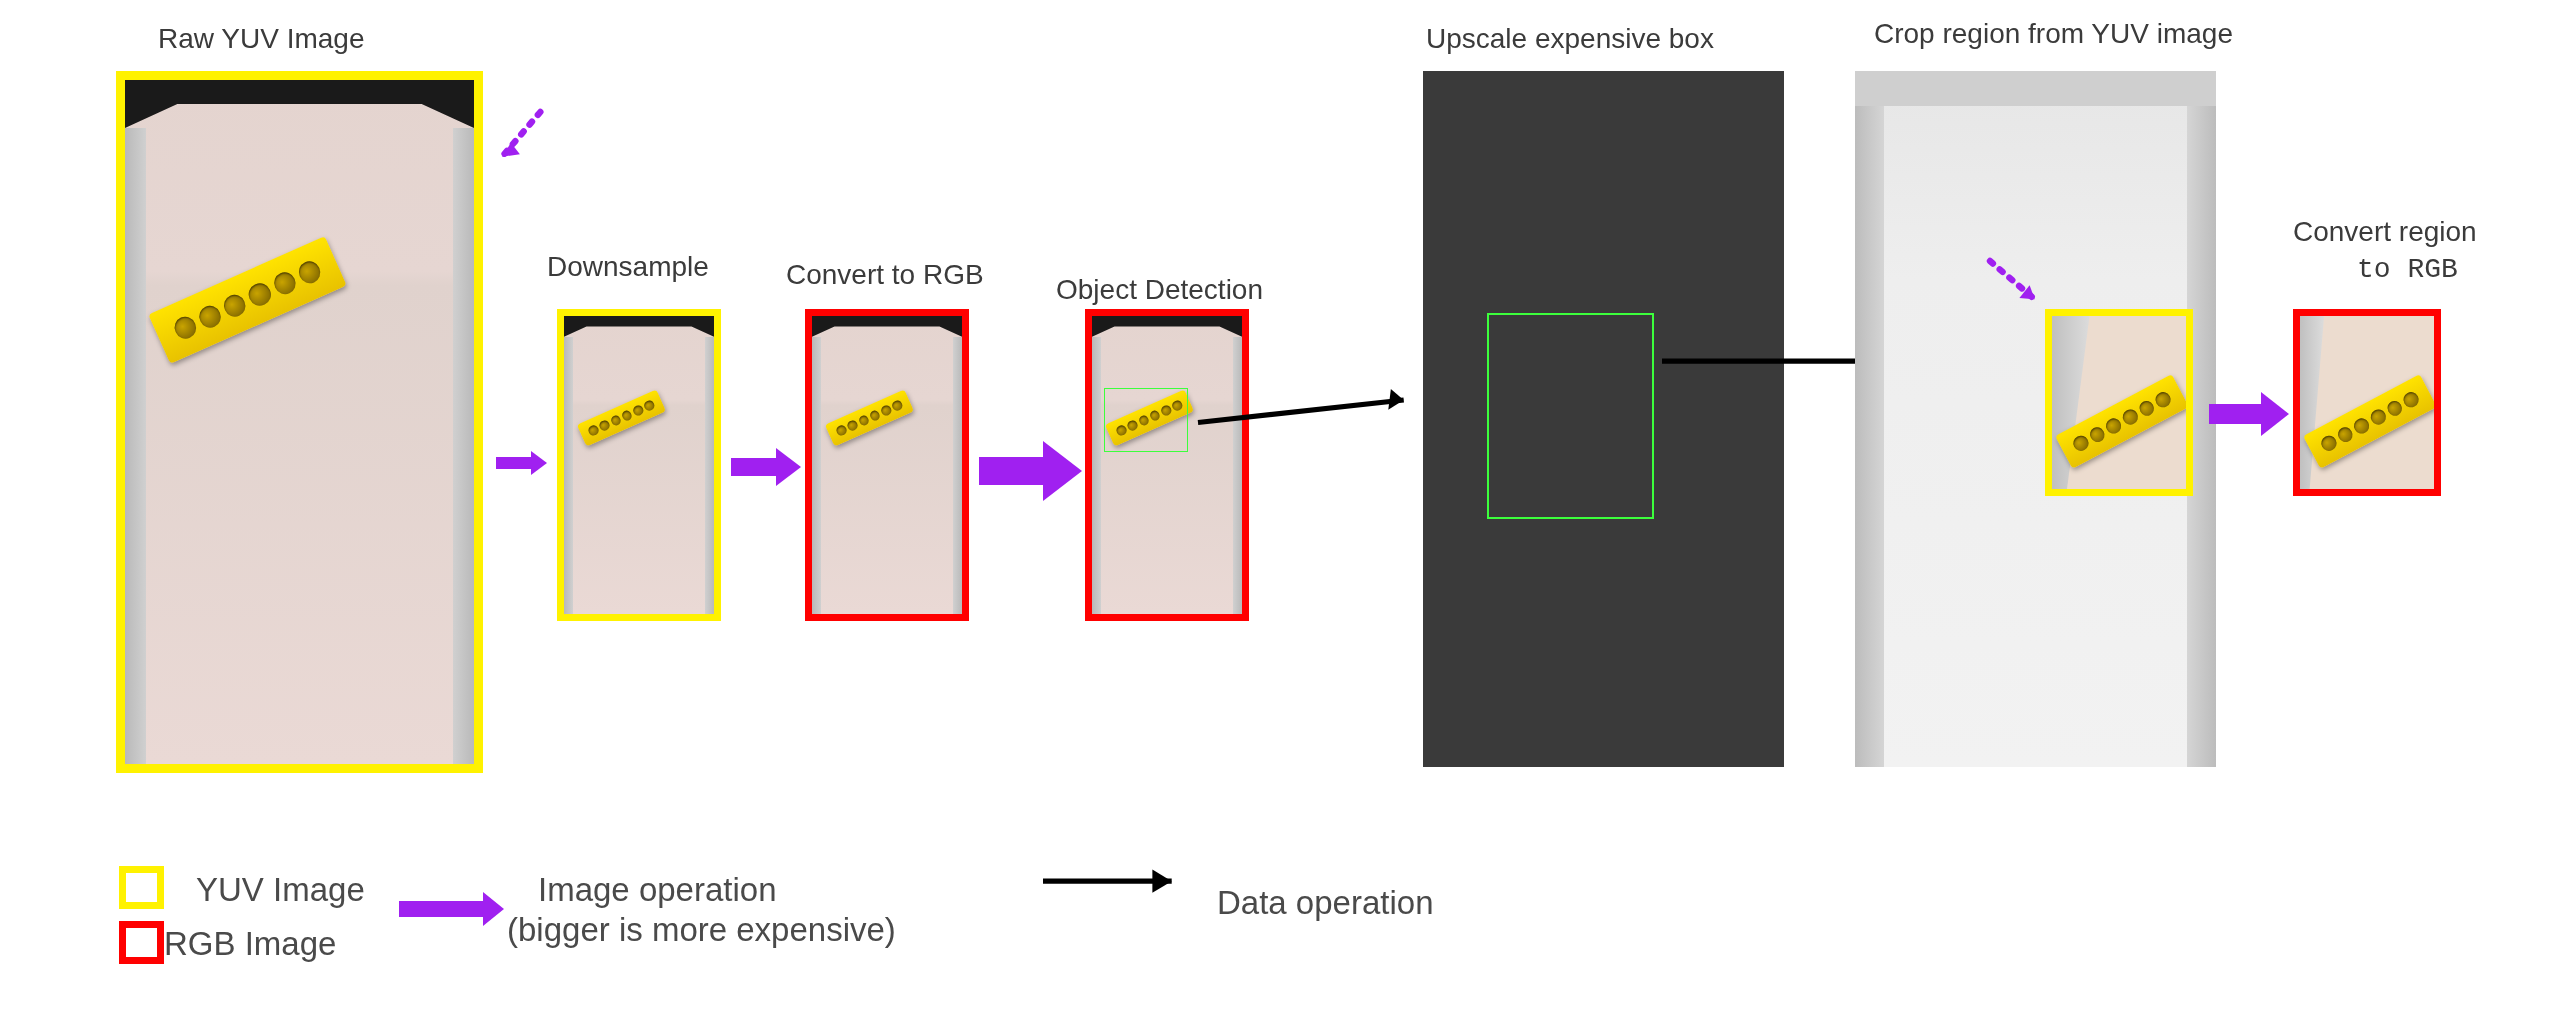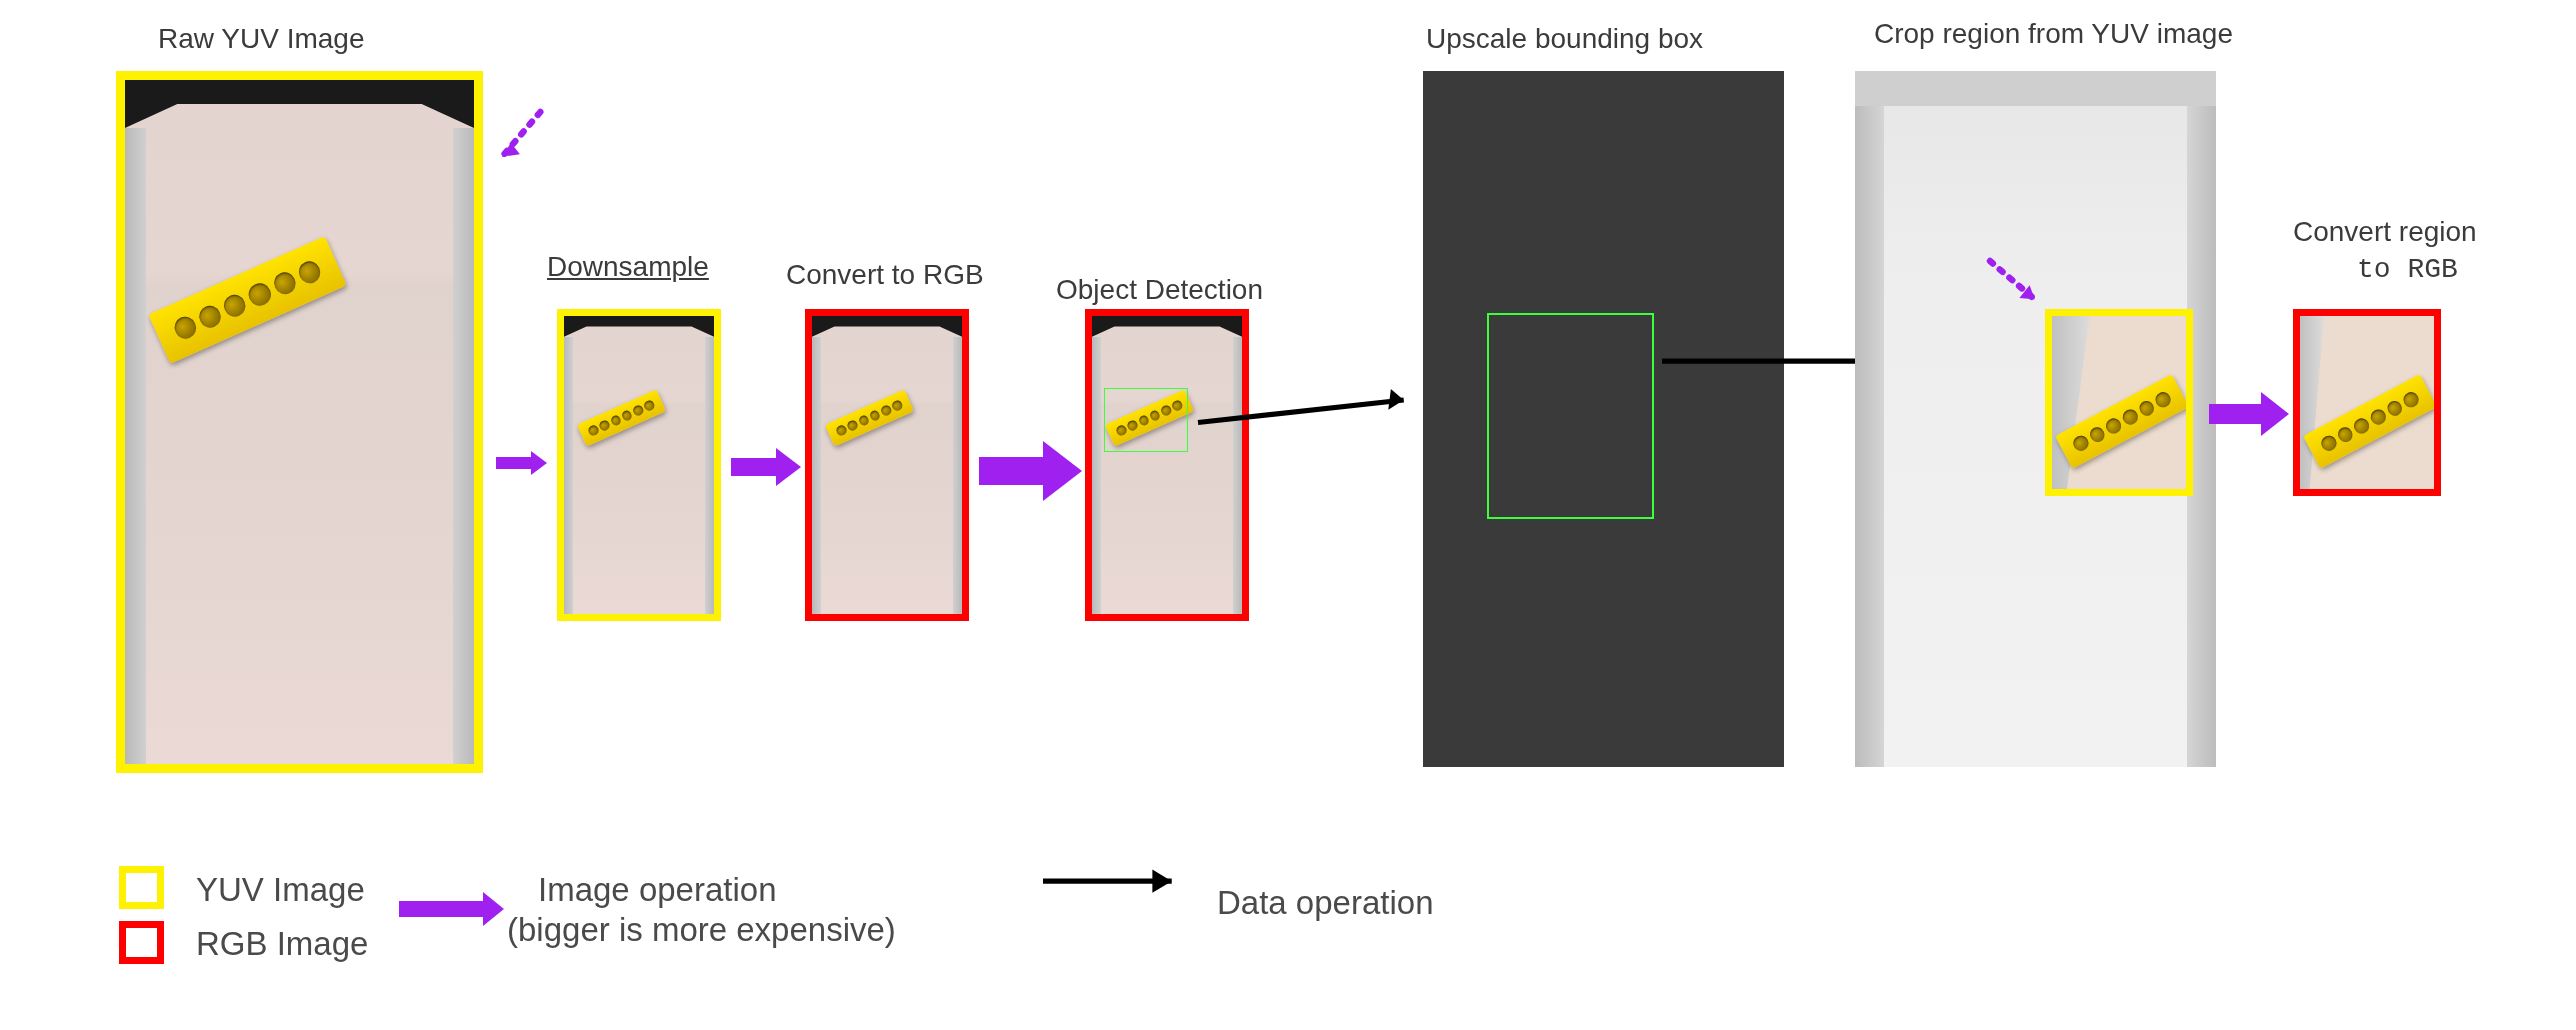--- a/index.html
+++ b/index.html
@@ -155,24 +155,24 @@
   .crop .wedge {
     position:absolute; left:0; top:0; bottom:0; width:28%;
     background:linear-gradient(90deg,#c0c0c0,#dcdcdc);
     clip-path: polygon(0 0, 100% 0, 40% 100%, 0 100%);
   }
 </style>
 </head>
 <body>
 
 <div class="lbl" style="left:158px; top:22.5px;">Raw YUV Image</div>
-<div class="lbl" style="left:547px;  top:251px;text-decoration:underline;">Downsample</div>
+<div class="lbl" style="left:547px;  top:251px;">Downsample</div>
 <div class="lbl" style="left:786px; top:259px;">Convert to RGB</div>
 <div class="lbl" style="left:1056px; top:251px;margin-top:23px;">Object Detection</div>
-<div class="lbl" style="left:1426px; top:22.5px;">Upscale bounding box</div>
+<div class="lbl" style="left:1426px; top:22.5px;">Upscale expensive box</div>
 <div class="lbl" style="left:1874px; top:18px;">Crop region from YUV image</div>
 <div class="lbl" style="left:2293px; top:216px; text-align:center;">Convert region</div>
 <div class="lbl" style="left:2357px; top:254px; text-align:center;font-family:Liberation Mono, monospace;">to RGB</div>
 
 <div class="panel yuv" style="left:116px; top:71px; width:367px; height:702px; border-width:9px;">
   <div class="chute">
     <div class="dark-top"></div>
       <div class="side-l"></div>
       <div class="side-r"></div>
   </div>
@@ -326,21 +326,21 @@
         <span></span>
         <span></span>
       </div>
   </div>
 </div>
 
 <div class="legend-swatch" style="left:119px; top:866px; border-color:#fff200;"></div>
 <div class="legend-text" style="left:196px; top:871px;">YUV Image</div>
 
 <div class="legend-swatch" style="left:119px; top:921px; border-color:#ff0000;"></div>
-<div class="legend-text" style="left:196px; top:925px;">RGB Image</div>
+<div class="legend-text" style="left:164px; top:925px;">RGB Image</div>
 
 <div class="arrow-purple" style="left:399px; top:892px; --thick:15.5px; --len:84px;">
   <div class="shaft"></div>
     <div class="head"></div>
 </div>
 <div class="legend-text" style="left:538px; top:871px;text-align:center;">Image operation</div>
 <div class="legend-text" style="left:507px; top:911px;">(bigger is more expensive)</div>
 
 <div class="arrow-black" style="left:1043px; top:900px; --len:148px;">
   <svg viewBox="0 0 230 60" width="148" height="39">

